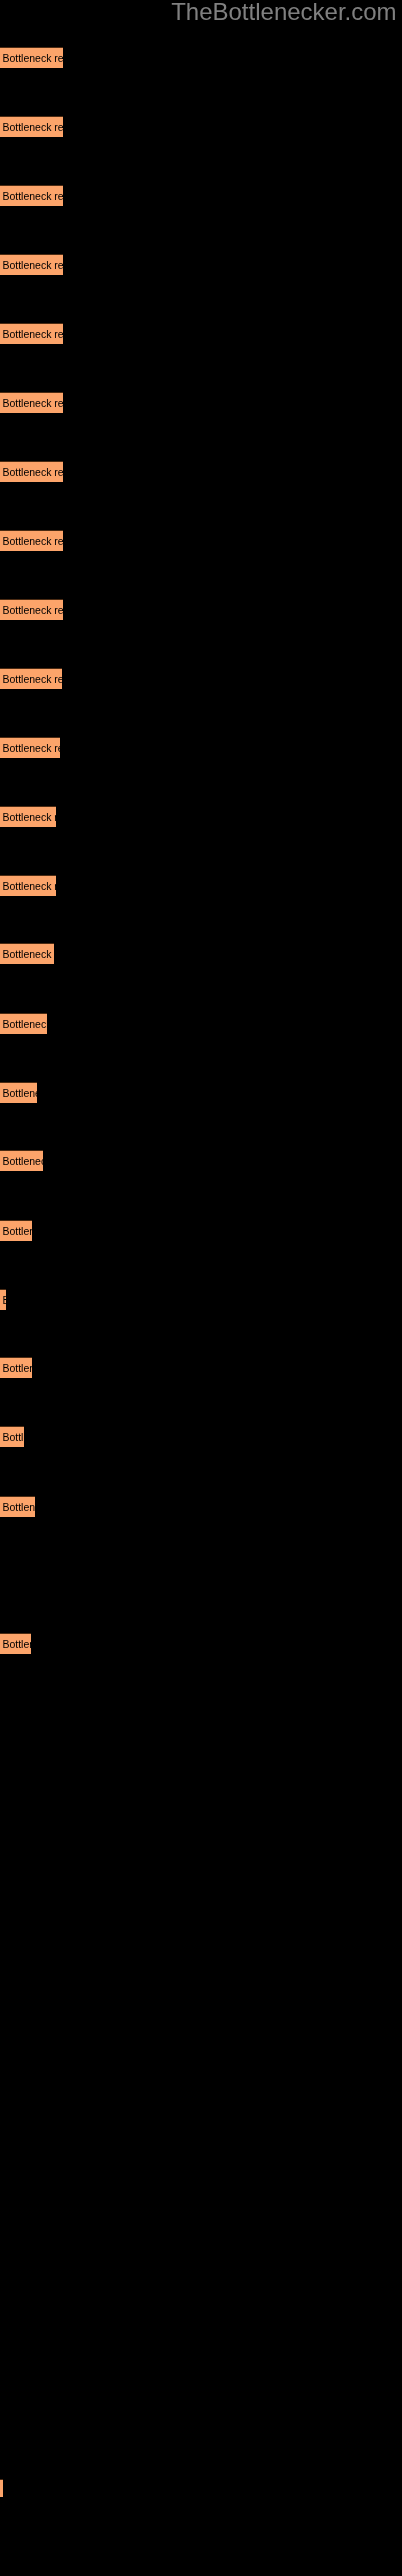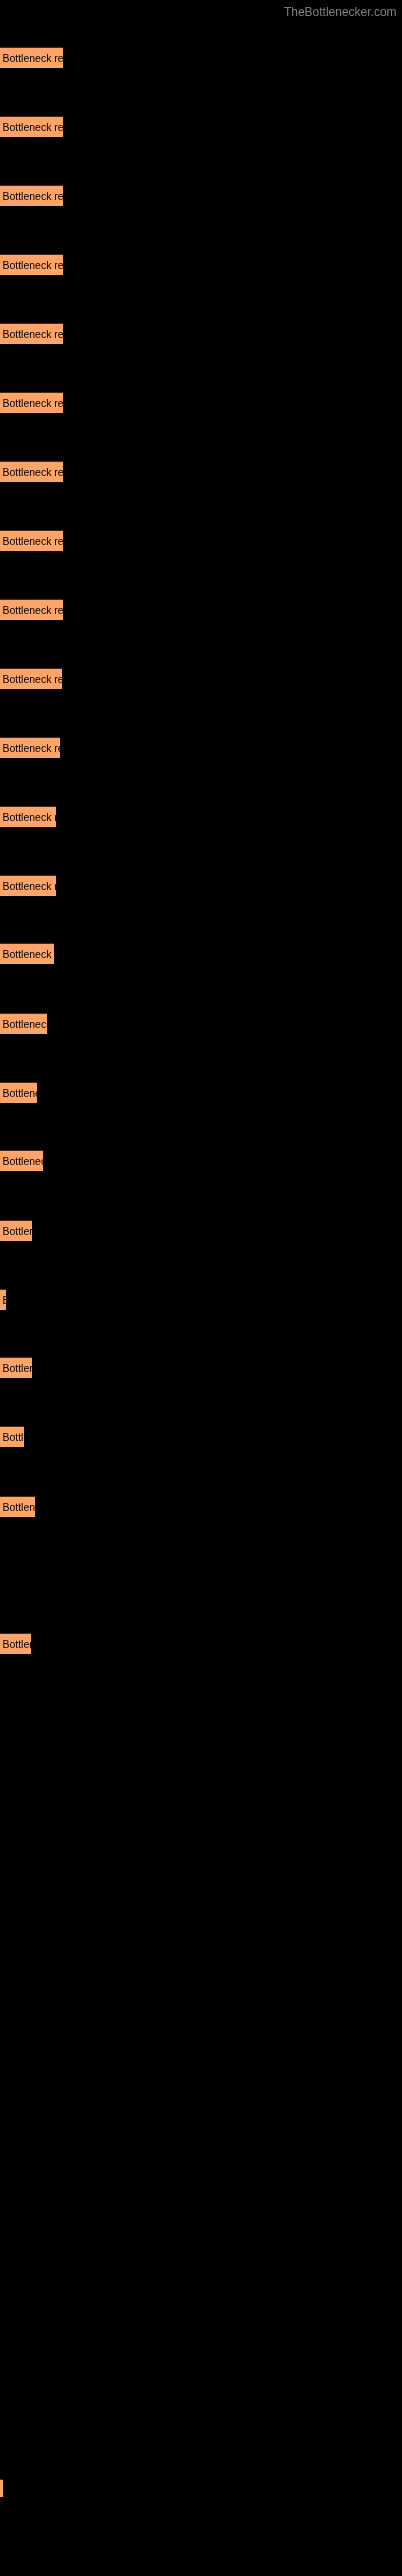--- a/index.html
+++ b/index.html
@@ -21,21 +21,21 @@
     width: 403px;
     height: 2576px;
     background: #000000;
   }
 
   
   .site-title {
     position: absolute;
     top: 0px;
     right: 6.4px;
-    font-size: 12px;
+    font-size: 24px;
     line-height: 24px;
     color: #808080;
     font-family: "Liberation Sans", sans-serif;
     white-space: nowrap;
     letter-spacing: 0px;
   }
 
   
   .plot {
     position: absolute;

